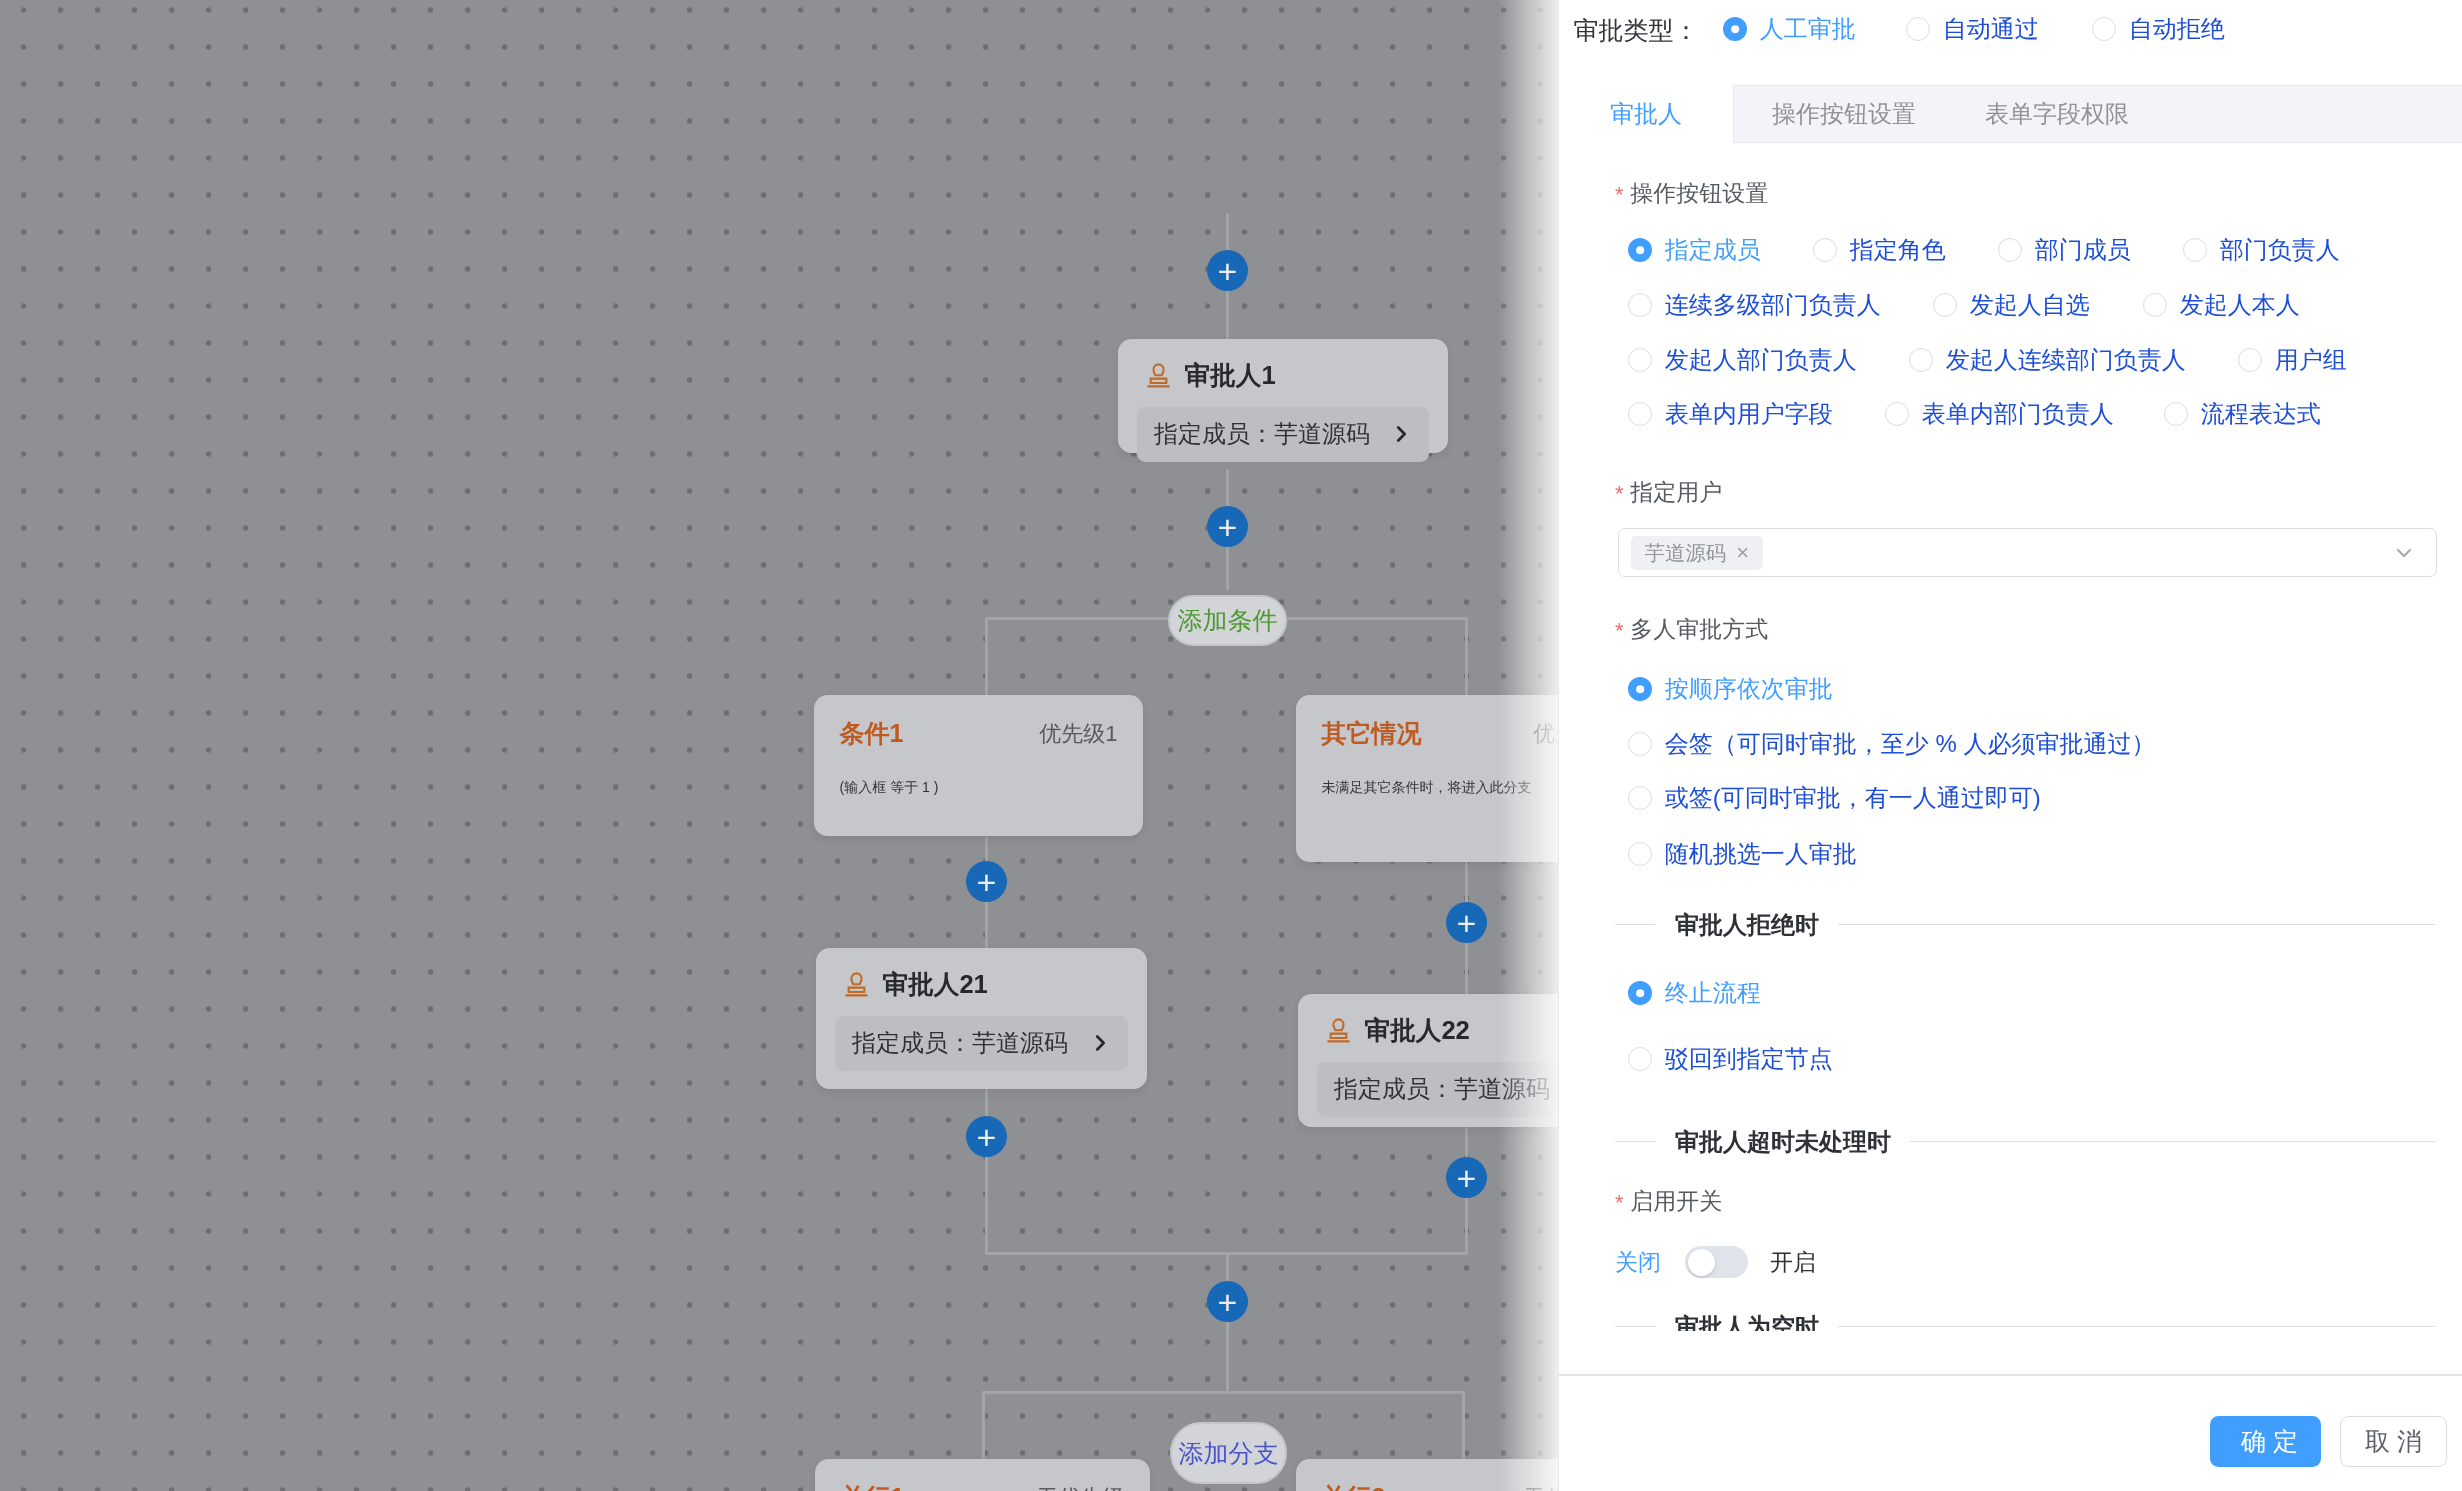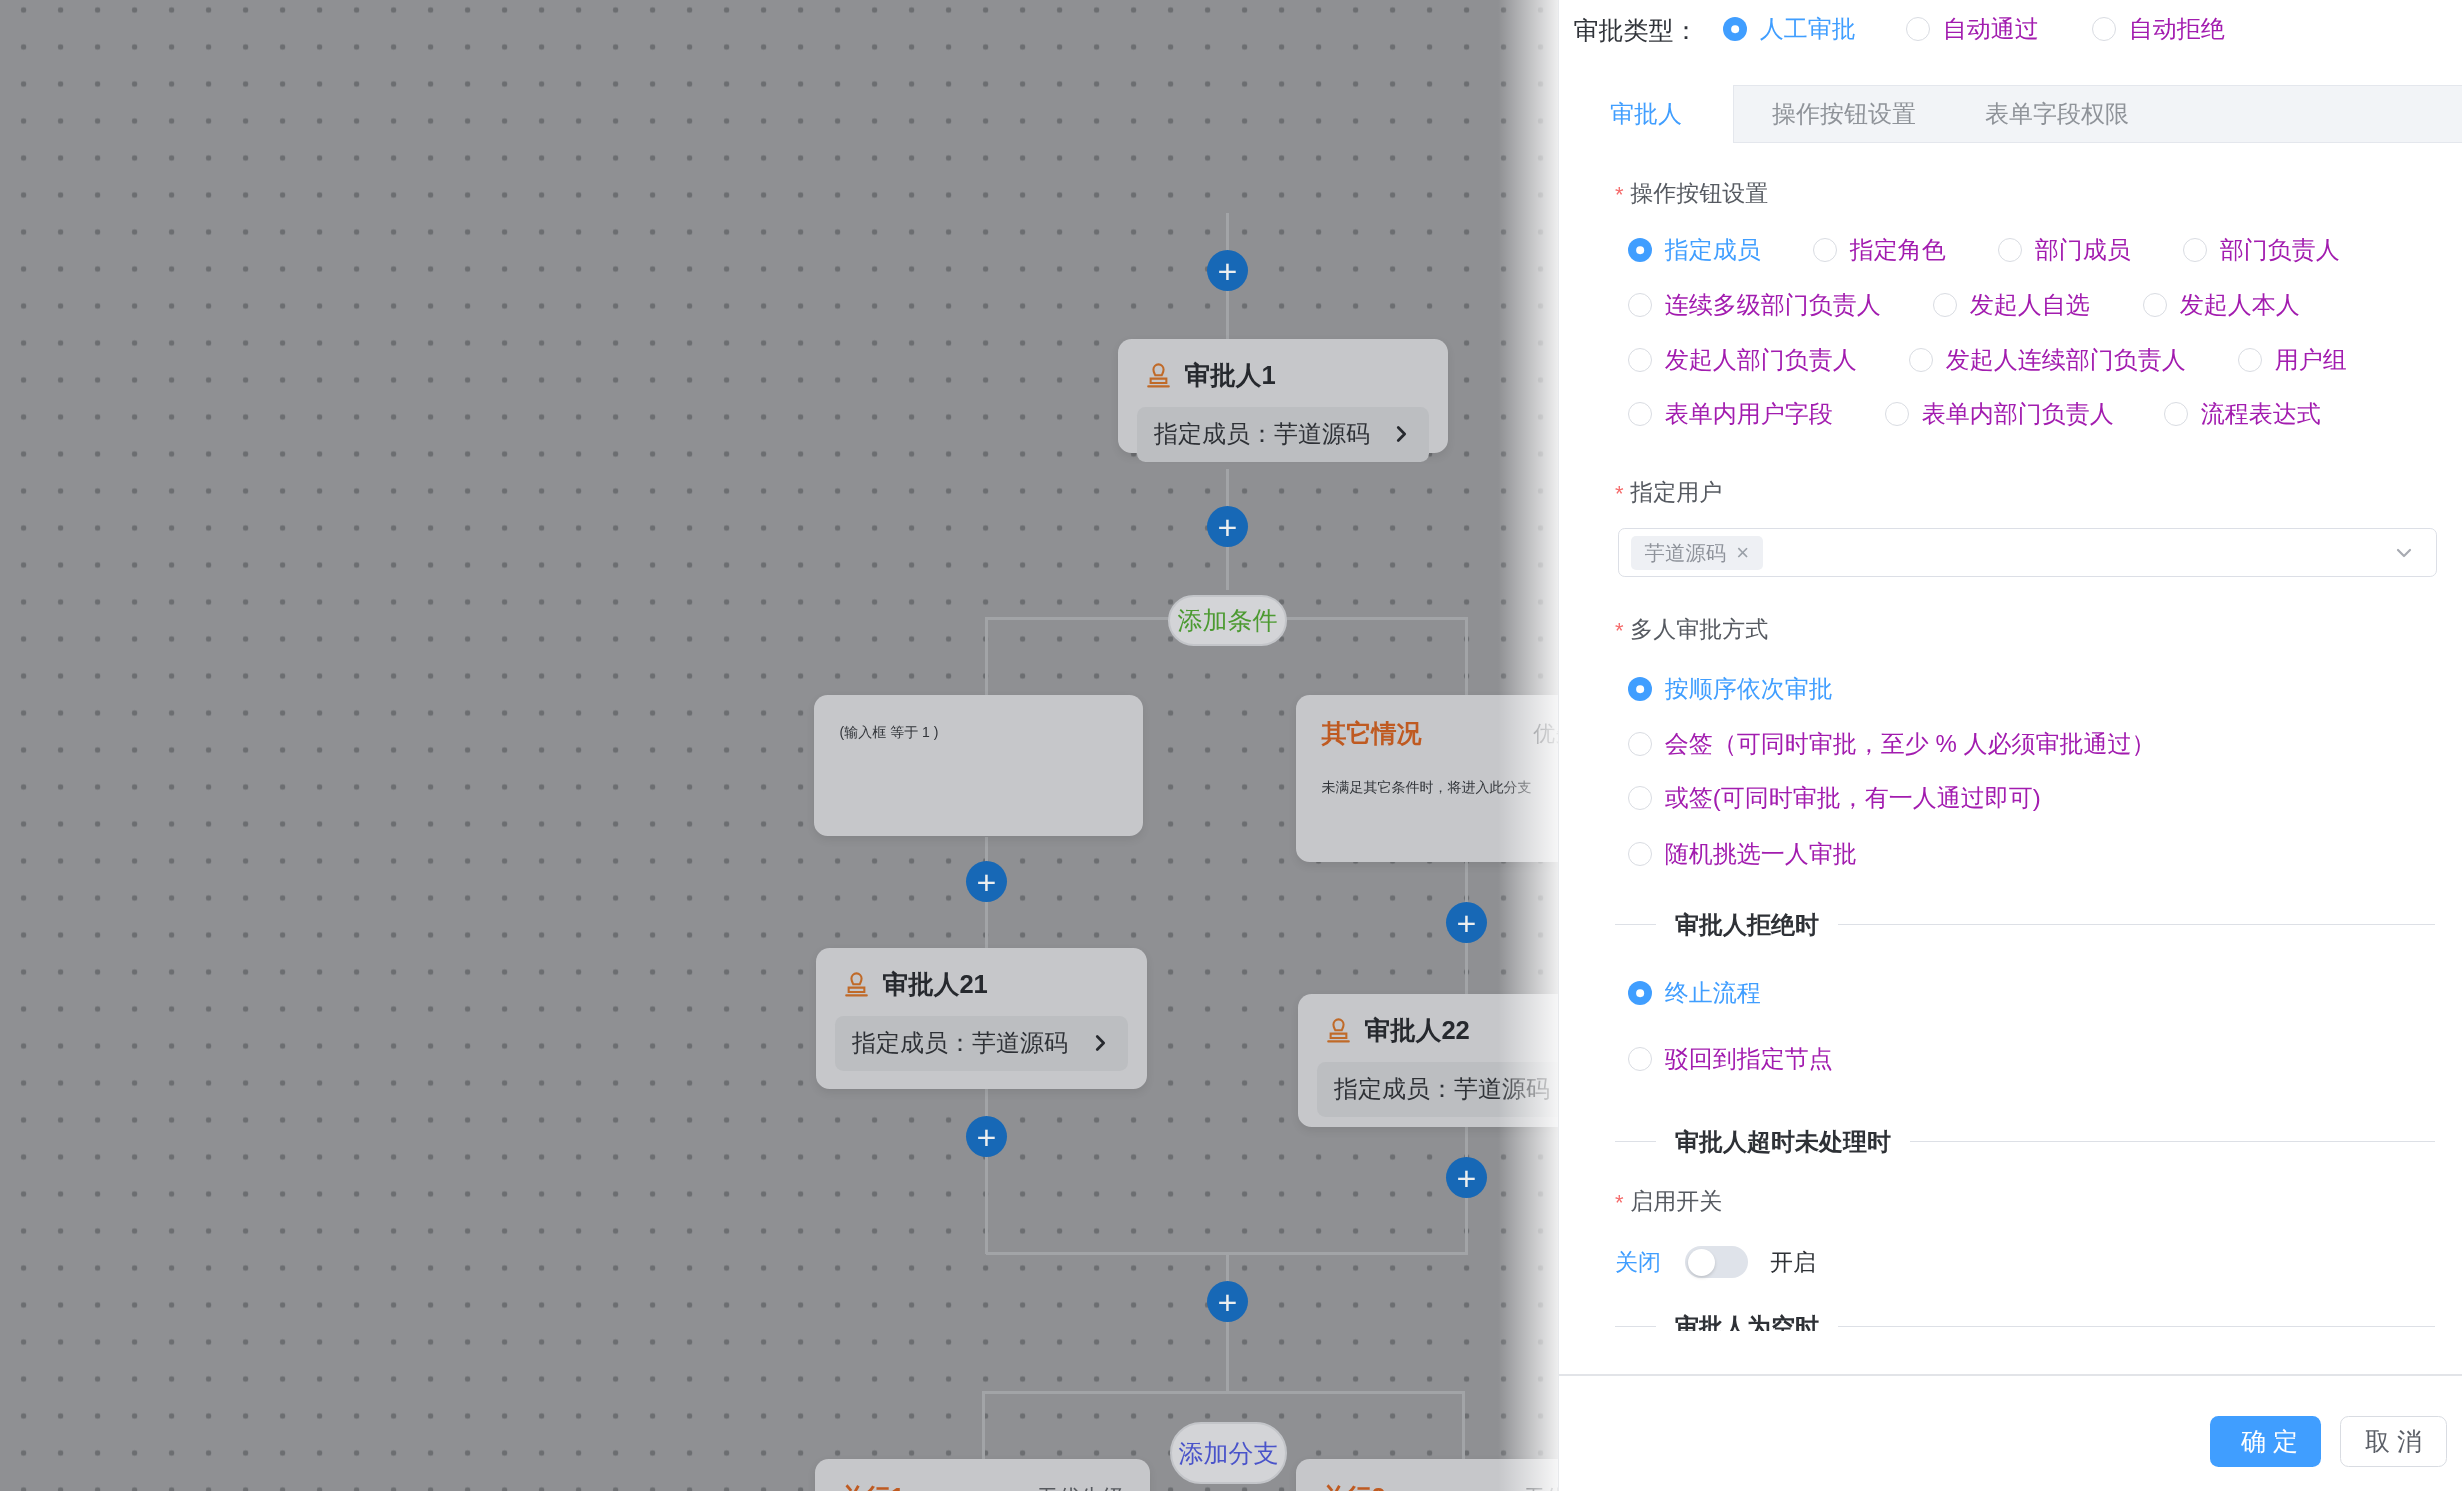--- a/index.html
+++ b/index.html
@@ -49,21 +49,21 @@
   .glow{
     position:absolute;left:1498px;top:0;width:60px;height:1491px;
     background:linear-gradient(to right,rgba(255,255,255,0),rgba(255,255,255,.85));
   }
   
   .drawer{
     position:absolute;left:1558px;top:0;width:905px;height:1491px;
     background:#ffffff;border-left:0.9px solid #e7e9ec;box-sizing:border-box;
   }
   .opt{position:absolute;display:flex;align-items:center;gap:12.8px;height:34px;font-size:24px;color:#56595f;white-space:nowrap;}
-  .opt .lbl{color:#a21caf;}
+  .opt .lbl{color:#1d4ed8;}
   .opt.sel .lbl{color:#409eff;}
   .rd{width:24px;height:24px;border-radius:50%;border:1.7px solid #d9dce2;background:#fff;box-sizing:border-box;flex:none;}
   .rd.on{border:none;background:#409eff;position:relative;}
   .rd.on::after{content:"";position:absolute;left:50%;top:50%;transform:translate(-50%,-50%);width:7.7px;height:7.7px;border-radius:50%;background:#fff;}
   .sec-label{position:absolute;display:flex;align-items:flex-start;gap:6.8px;font-size:23px;color:#565a61;height:34px;align-items:center;}
   .star{color:#f56c6c;font-size:22px;margin-top:3.4px;}
   .divider{position:absolute;left:56px;right:29px;display:flex;align-items:center;gap:19px;height:29px;}
   .divider .dash{width:41px;height:1.7px;background:#dde0e6;flex:none;}
   .divider .line{flex:1;height:1.7px;background:#dde0e6;}
   .divider .dtitle{font-size:24px;font-weight:700;color:#2e3136;white-space:nowrap;}
@@ -121,20 +121,24 @@
     </div>
     <div class="node-body">
       <span>指定成员：芋道源码</span>
       <svg class="chev" viewBox="0 0 24 24">
           <path d="M9 5l7 7-7 7" fill="none" stroke="#26292e" stroke-width="3" stroke-linecap="round" stroke-linejoin="round"></path>
         </svg>
     </div>
   </div>
 
   <div class="node" style="left:814px;top:695px;width:329px;height:141px">
+    <div class="node-head spread">
+      <span class="node-title orange">条件1</span>
+      <span class="node-priority">优先级1</span>
+    </div>
     <div class="cond-content">(输入框 等于 1 )</div>
   </div>
 
   <div class="node" style="left:1296px;top:695px;width:341px;height:167px">
     <div class="node-head spread">
       <span class="node-title orange">其它情况</span>
       <span class="node-priority">优先级2</span>
     </div>
     <div class="cond-content">未满足其它条件时，将进入此分支</div>
   </div>

